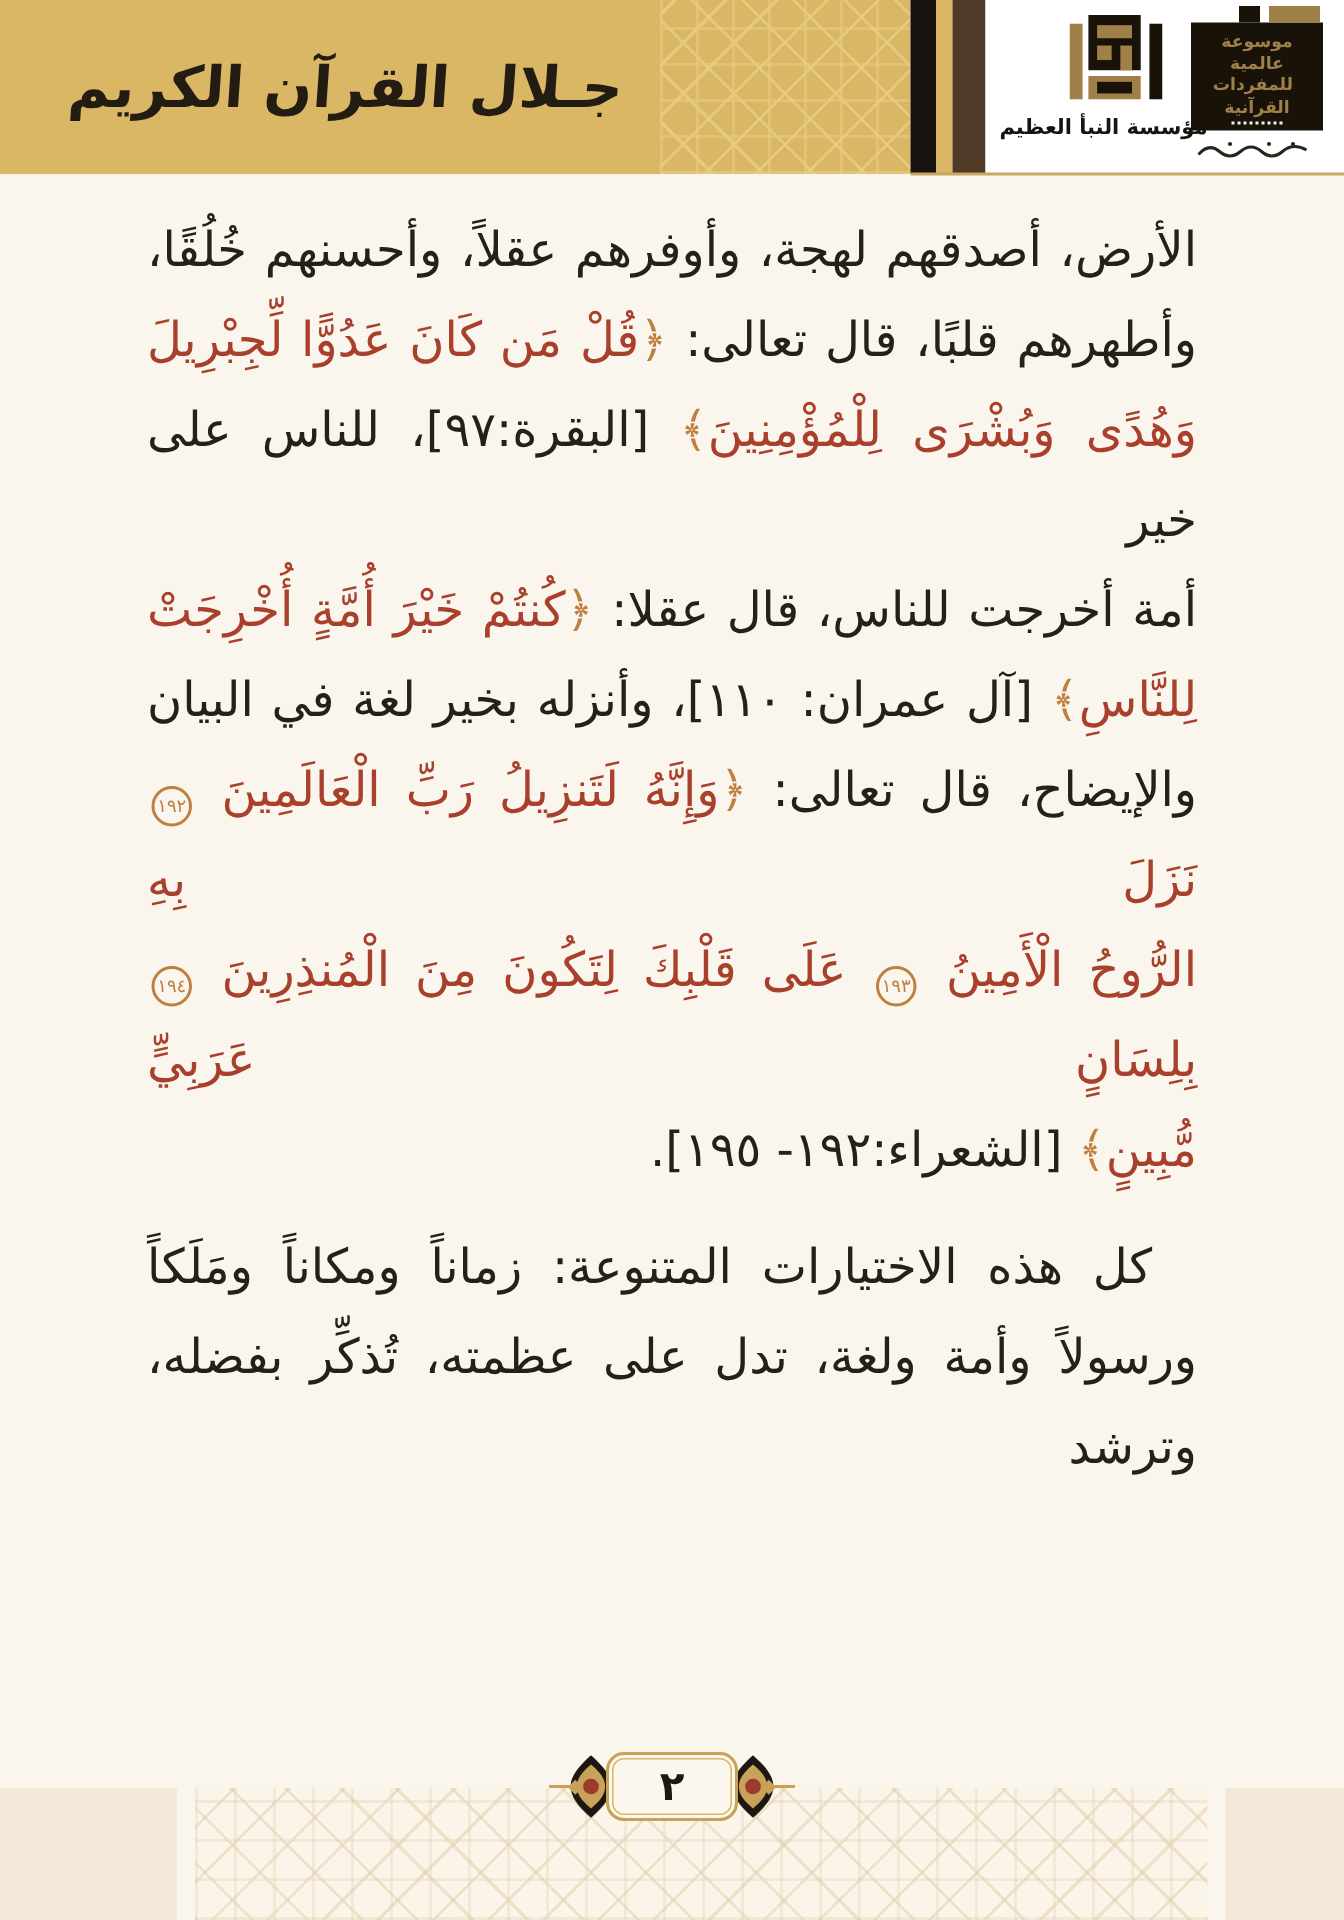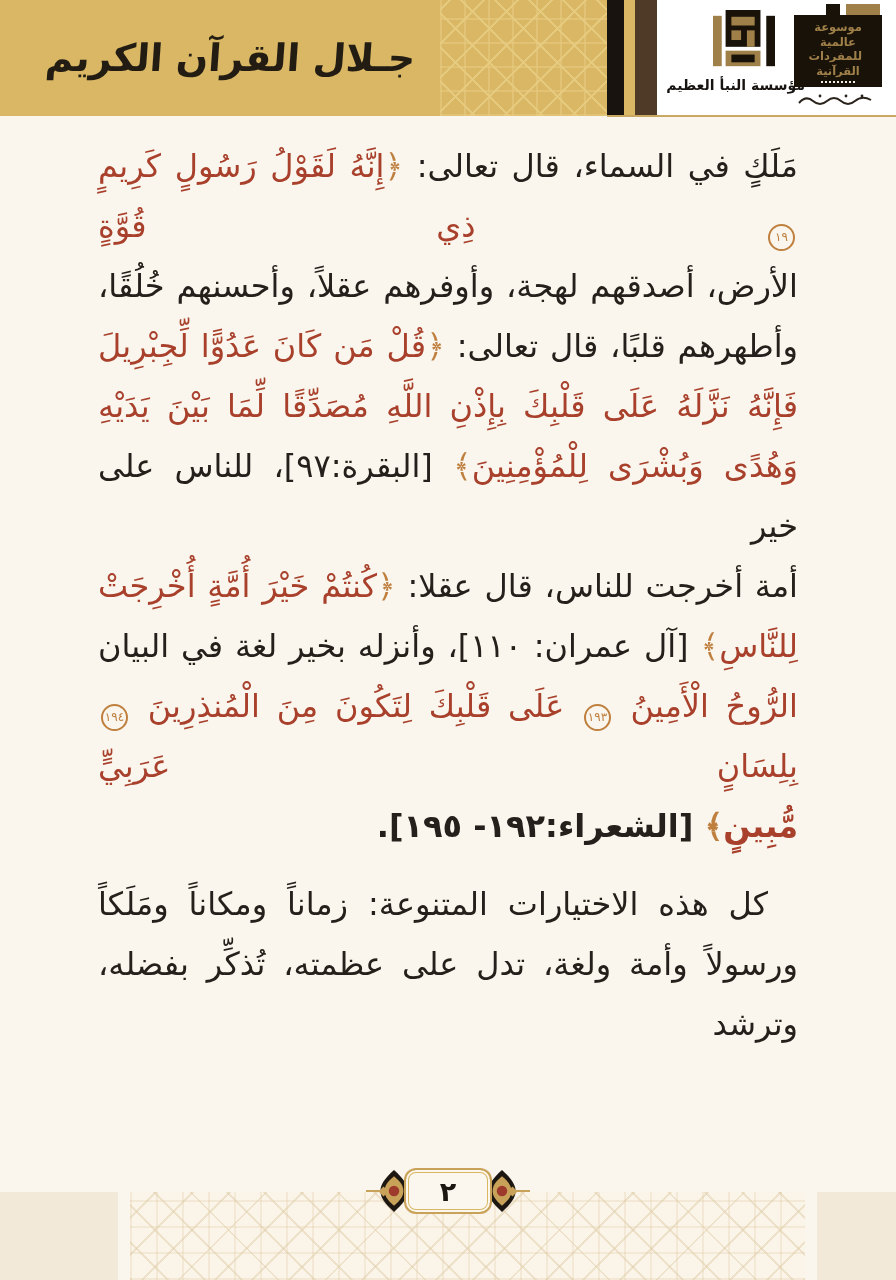--- a/index.html
+++ b/index.html
@@ -43,21 +43,21 @@
   .mawsoa-black .row { color:#a08049; font-size:11.5px; font-weight:bold; line-height:14.5px; white-space:nowrap; }
   .mawsoa-black .dots { border-bottom:2px dotted #f4efe4; width:70%; margin:3px auto 0; }
   .mawsoa-sig { margin-top:5px; }
 
   
   .body-text { position:absolute; top:136px; right:98px; left:98px; direction:rtl; }
   .para { }
   .para + .para { margin-top:18px; }
   .line { font-size:32px; line-height:60px; color:#25201b;
     text-align:justify; text-align-last:justify; }
-  .line.align-right { text-align:right; text-align-last:right;font-weight:bold; }
+  .line.align-right { text-align:right; text-align-last:right; }
   .seg-text { color:#25201b; }
   .seg-quran { color:#a8402c; }
   .seg-bracket { color:#bf7f3e; }
   .ayah-marker { display:inline-flex; align-items:center; justify-content:center;
     width:27px; height:27px; border:2px solid #bf7f3e; border-radius:50%;
     color:#bf7f3e; font-size:12px; line-height:1; vertical-align:-4px; margin:0 3px;
     box-shadow:0 0 0 1px #faf6ed inset; }
 
   
   .page-ornament { position:absolute; left:0; right:0; bottom:64px; height:50px;
@@ -132,27 +132,26 @@
           <circle cx="50" cy="4" r="1.4" fill="#2a241c"></circle>
           <circle cx="66" cy="4" r="1.4" fill="#2a241c"></circle>
         </svg>
       </div>
     </div>
     <div class="header-rule"></div>
   </div>
 
   <main class="body-text">
       <div class="para">
-        <div class="line"><span class="seg-text">مَلَكٍ في السماء، قال تعالى: </span><span class="seg-bracket">﴿</span><span class="seg-quran">إِنَّهُ لَقَوْلُ رَسُولٍ كَرِيمٍ </span><span class="ayah-marker">١٩</span><span class="seg-quran"> ذِي قُوَّةٍ</span></div>
         <div class="line"><span class="seg-text">الأرض، أصدقهم لهجة، وأوفرهم عقلاً، وأحسنهم خُلُقًا،</span></div>
         <div class="line"><span class="seg-text">وأطهرهم قلبًا، قال تعالى: </span><span class="seg-bracket">﴿</span><span class="seg-quran">قُلْ مَن كَانَ عَدُوًّا لِّجِبْرِيلَ</span></div>
-        <div class="line"><span class="seg-quran">فَإِنَّهُ نَزَّلَهُ عَلَى قَلْبِكَ بِإِذْنِ اللَّهِ مُصَدِّقًا لِّمَا بَيْنَ يَدَيْهِ</span></div>
         <div class="line"><span class="seg-quran">وَهُدًى وَبُشْرَى لِلْمُؤْمِنِينَ</span><span class="seg-bracket">﴾</span><span class="seg-text"> [البقرة:٩٧]، للناس على خير</span></div>
         <div class="line"><span class="seg-text">أمة أخرجت للناس، قال عقلا: </span><span class="seg-bracket">﴿</span><span class="seg-quran">كُنتُمْ خَيْرَ أُمَّةٍ أُخْرِجَتْ</span></div>
         <div class="line"><span class="seg-quran">لِلنَّاسِ</span><span class="seg-bracket">﴾</span><span class="seg-text"> [آل عمران: ١١٠]، وأنزله بخير لغة في البيان</span></div>
+        <div class="line"><span class="seg-text">والإيضاح، قال تعالى: </span><span class="seg-bracket">﴿</span><span class="seg-quran">وَإِنَّهُ لَتَنزِيلُ رَبِّ الْعَالَمِينَ </span><span class="ayah-marker">١٩٢</span><span class="seg-quran"> نَزَلَ بِهِ</span></div>
         <div class="line"><span class="seg-quran">الرُّوحُ الْأَمِينُ </span><span class="ayah-marker">١٩٣</span><span class="seg-quran"> عَلَى قَلْبِكَ لِتَكُونَ مِنَ الْمُنذِرِينَ </span><span class="ayah-marker">١٩٤</span><span class="seg-quran"> بِلِسَانٍ عَرَبِيٍّ</span></div>
         <div class="line align-right"><span class="seg-quran">مُّبِينٍ</span><span class="seg-bracket">﴾</span><span class="seg-text"> [الشعراء:١٩٢- ١٩٥].</span></div>
       </div>
       <div class="para">
         <div class="line" style="padding-right: 30px;"><span class="seg-text">كل هذه الاختيارات المتنوعة: زماناً ومكاناً ومَلَكاً</span></div>
         <div class="line"><span class="seg-text">ورسولاً وأمة ولغة، تدل على عظمته، تُذكِّر بفضله، وترشد</span></div>
       </div>
     </main>
 
   <div class="page-ornament">

